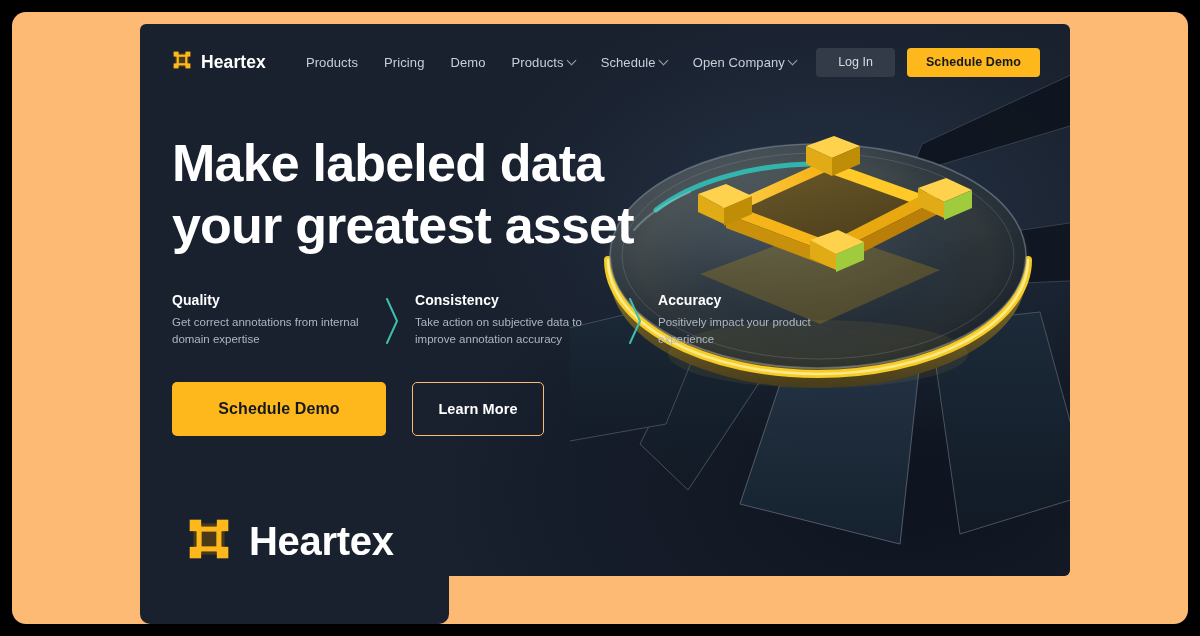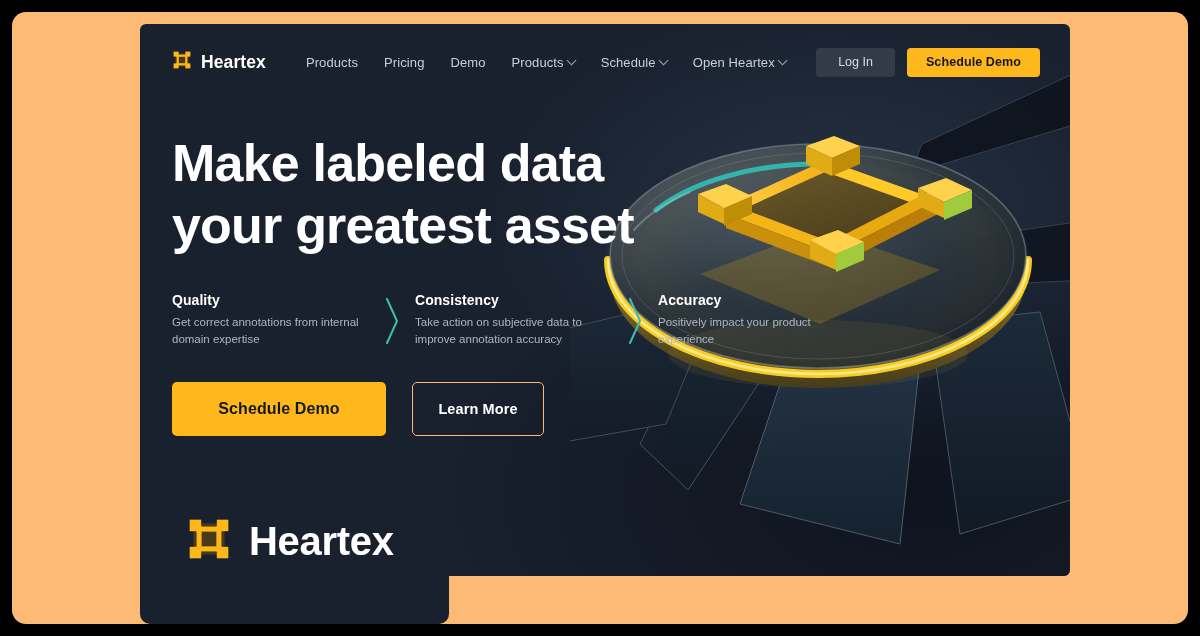--- a/index.html
+++ b/index.html
@@ -292,21 +292,21 @@
         </span>
         <span class="nav-link">
           <span>Products</span>
           <i class="caret"></i>
         </span>
         <span class="nav-link">
           <span>Schedule</span>
           <i class="caret"></i>
         </span>
         <span class="nav-link">
-          <span>Open Heartex</span>
+          <span>Open Company</span>
           <i class="caret"></i>
         </span>
       </div>
 
       <div id="nav-actions">
         <button id="login-btn">Log In</button>
         <button id="demo-btn-nav">Schedule Demo</button>
       </div>
     </nav>
 

